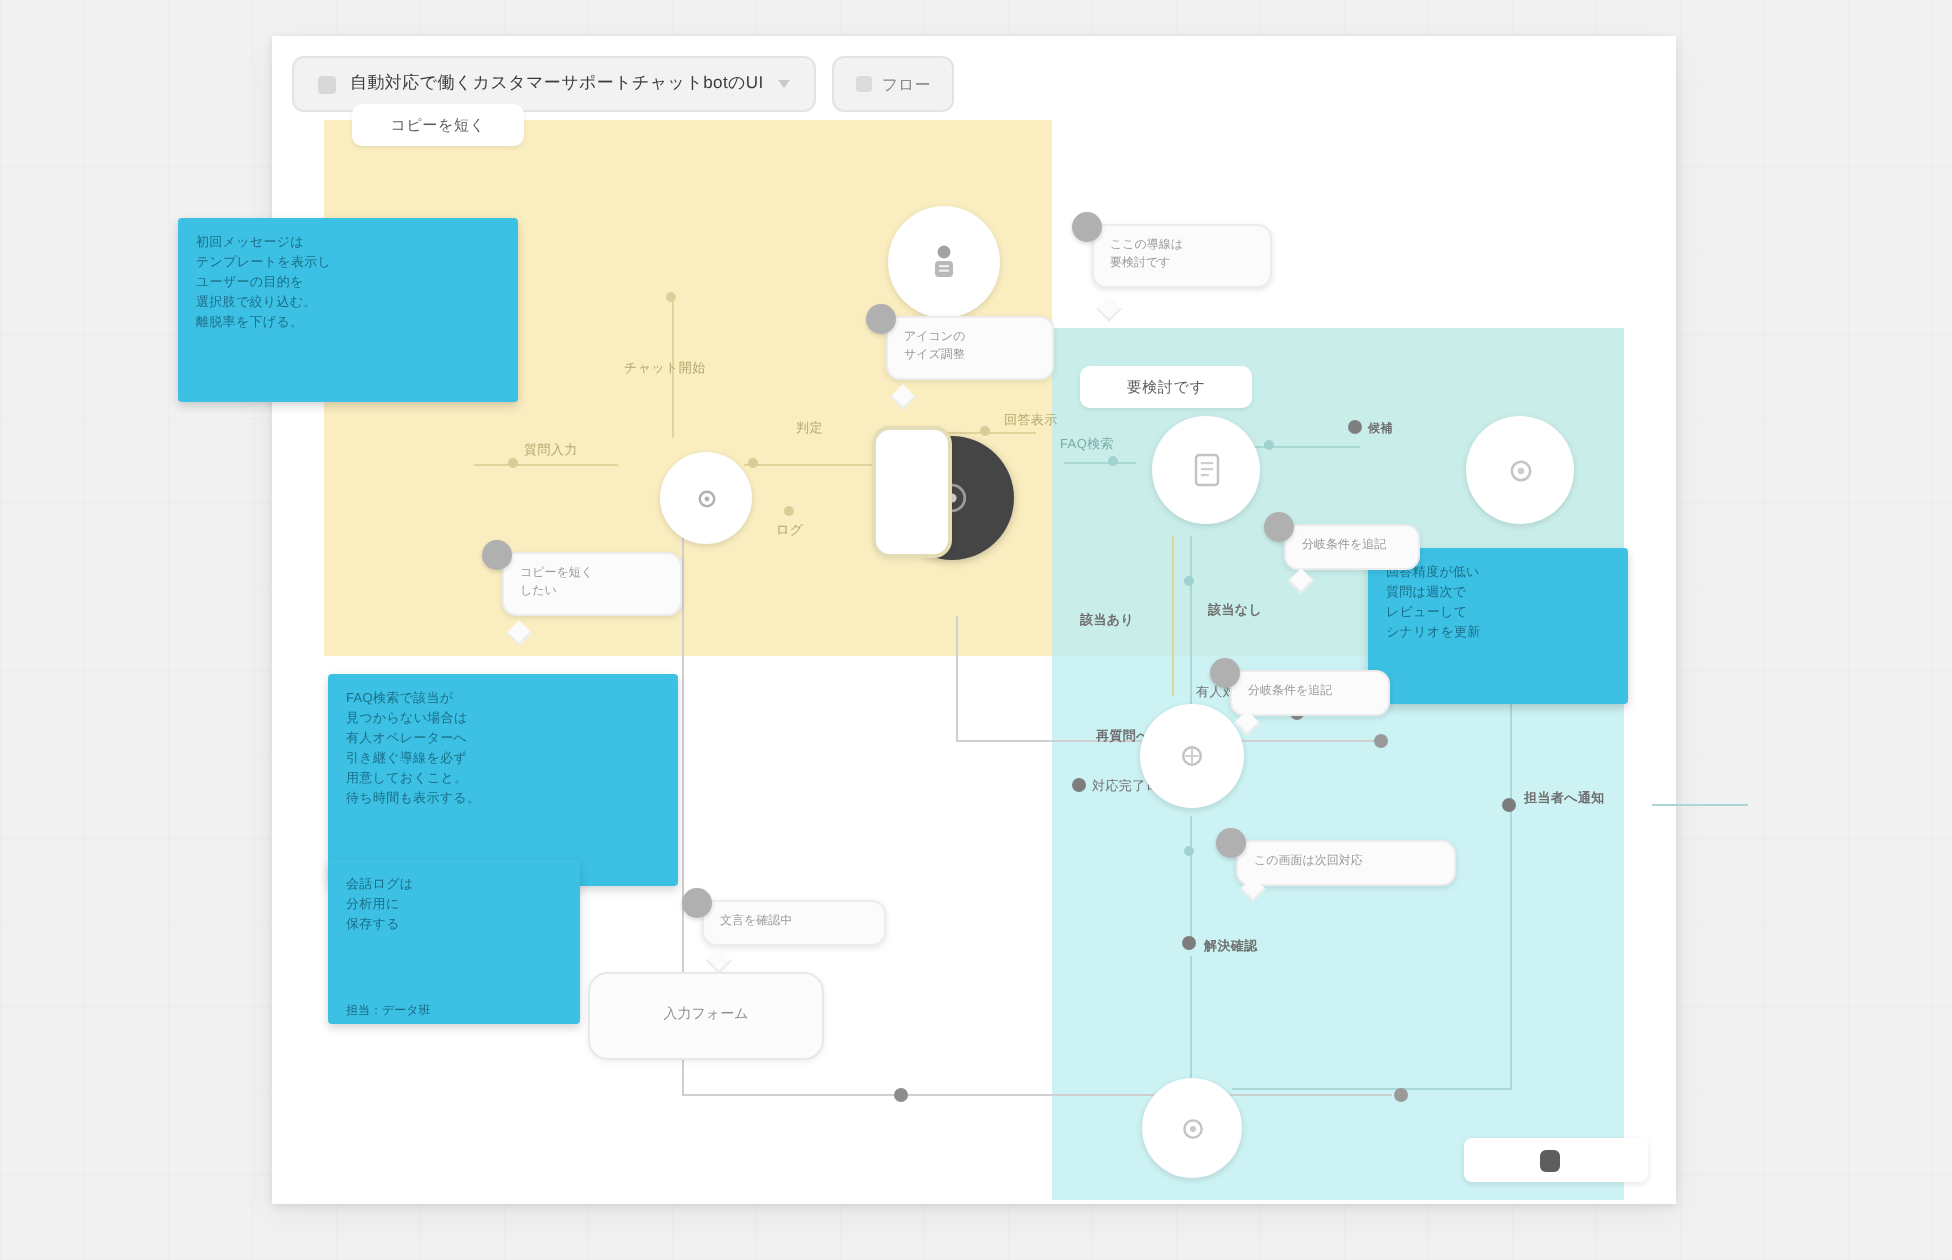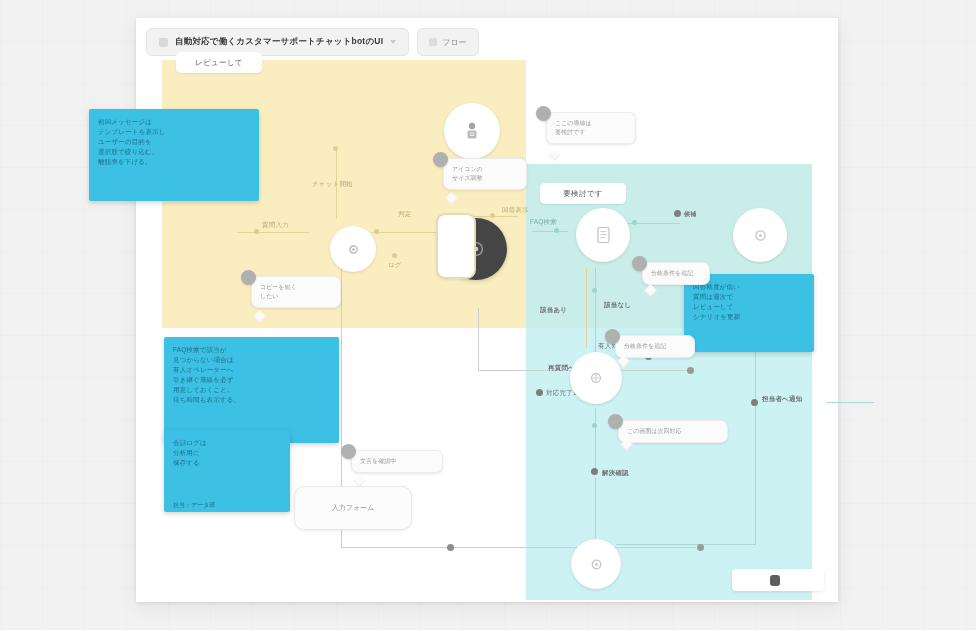--- a/index.html
+++ b/index.html
@@ -21,21 +21,21 @@
     position:absolute;left:136px;top:18px;width:702px;height:584px;
     background:#ffffff;
     box-shadow:0 1px 4px rgba(0,0,0,.10), 0 6px 18px rgba(0,0,0,.05);
   }
 
   
   .titlebar{position:absolute;left:10px;top:10px;display:flex;gap:8px;align-items:center;}
   .title-pill{
     display:flex;align-items:center;gap:7px;
     height:26px;padding:0 12px;border-radius:6px;
-    background:#f2f2f2;border:1px solid #e3e3e3;font-weight:bold;
+    background:#f2f2f2;border:1px solid #e3e3e3;
   }
   .title-pill .dot-sq{width:9px;height:9px;border-radius:2px;background:#d8d8d8;flex:0 0 auto;}
   .title-txt{font-size:8.5px;color:#3a3a3a;letter-spacing:.2px;white-space:nowrap;}
   .title-pill .caret{width:0;height:0;border-left:3.5px solid transparent;border-right:3.5px solid transparent;border-top:4px solid #c9c9c9;}
   .mini-pill{
     display:flex;align-items:center;gap:5px;
     height:26px;padding:0 11px;border-radius:6px;background:#f2f2f2;border:1px solid #e3e3e3;
   }
   .mini-pill .dot-sq{width:8px;height:8px;border-radius:2px;background:#dcdcdc;}
   .mini-txt{font-size:8px;color:#8a8a8a;}
@@ -140,21 +140,21 @@
       <div class="dot-sq"></div>
       <div class="mini-txt">フロー</div>
     </div>
   </div>
 
   <div class="lane lane-yellow"></div>
   <div class="lane lane-teal"></div>
   <div class="lane lane-teal2"></div>
 
   <div class="lane-chip chip-yellow">
-    <span>レビューして</span>
+    <span>コピーを短く</span>
   </div>
   <div class="lane-chip chip-teal">
     <span>要検討です</span>
   </div>
 
   <div class="edge v y" style="left:200px;top:131px;height:70px;"></div>
   <div class="node-dot sm" style="left:197px;top:128px;background:#dcd09a;"></div>
   <div class="edge-label y" style="left:176px;top:162px;">チャット開始</div>
 
   <div class="edge h y" style="left:101px;top:214px;width:72px;"></div>

